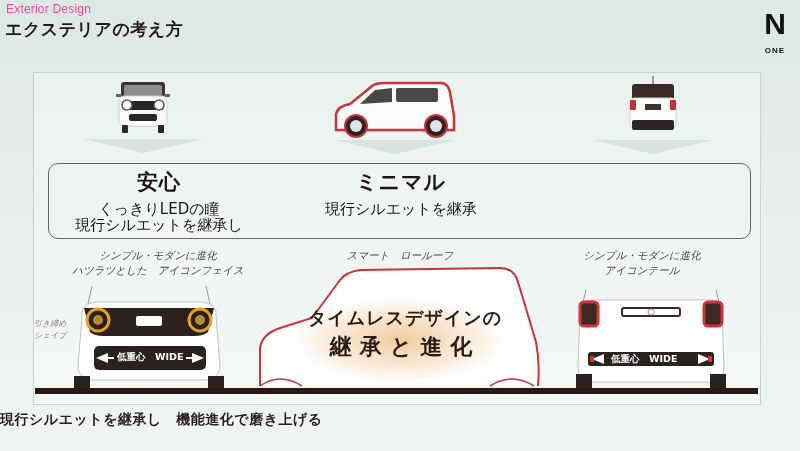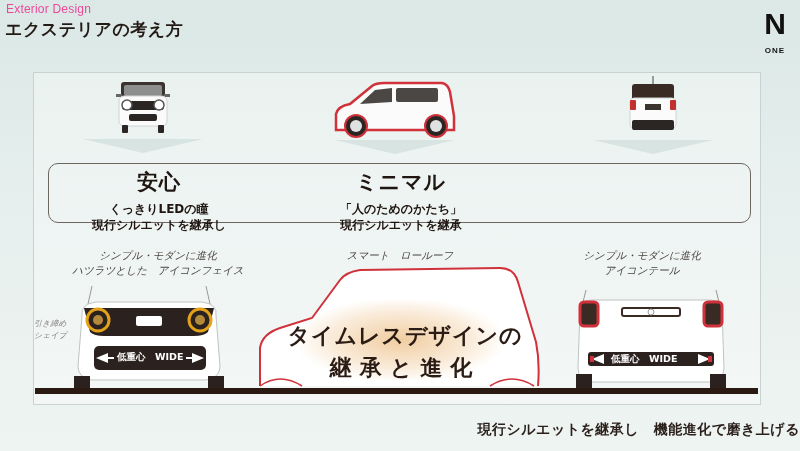--- a/index.html
+++ b/index.html
@@ -36,41 +36,41 @@
     border: 1px solid #c8d2d0;
     background: linear-gradient(180deg, #eaf2f0 0%, #f3f7f6 100%);
   }
   .car-thumb { position: absolute; }
   .shadow-tri {
     position: absolute; width: 0; height: 0;
     border-left: 60px solid transparent; border-right: 60px solid transparent;
     border-top: 14px solid rgba(180,200,198,0.35);
   }
   .pillars {
-    position: absolute; left: 48px; top: 163px; width: 703px; height: 60px;
+    position: absolute; left: 48px; top: 163px; width: 703px; height: 76px;
     border: 1.5px solid #6d6661; border-radius: 10px;
   }
   .pillar { position: absolute; top: 0; width: 220px; text-align: center; }
   .pillar-title { font-size: 21px; font-weight: bold; color: #1f1612; margin-top: 4px; letter-spacing: 1px; }
-  .pillar-desc { font-size: 12px; font-weight: bold; color: #1f1612; line-height: 16px; margin-top: 5px; }
+  .pillar-desc { font-size: 15px; font-weight: normal; color: #1f1612; line-height: 16px; margin-top: 5px; }
   .note { position: absolute; width: 220px; text-align: center; font-size: 10.5px; color: #4b4542; line-height: 15px; font-style: italic; }
   .side-note { position: absolute; left: 34px; top: 318px; font-size: 8px; color: #8a8583; line-height: 12px; font-style: italic; }
   .ground { position: absolute; left: 35px; top: 388px; width: 723px; height: 6px; background: #2a1a12; }
   .center-title {
     position: absolute; left: 255px; top: 306px; width: 300px; text-align: center;
     font-weight: bold; color: #2a1c14;
   }
   .center-glow {
     position: absolute; left: 300px; top: 300px; width: 200px; height: 80px;
     background: radial-gradient(ellipse at center, rgba(232,178,110,0.65) 0%, rgba(240,200,150,0.35) 50%, rgba(255,255,255,0) 75%);
   }
-  .center-title .l1 { font-size: 22px; letter-spacing: 1px; display: block; margin-top: 15px; }
+  .center-title .l1 { font-size: 18px; letter-spacing: 1px; display: block; }
   .center-title .l2 { font-size: 22px; letter-spacing: 8px; display: block; margin-top: 2px; }
   .tagline {
-    position: absolute; left: 0; top: 421px; width: 800px; text-align: right;
+    position: absolute; left: 0; top: 411px; width: 800px; text-align: left;
     font-size: 14px; font-weight: bold; color: #2a1f1a; letter-spacing: 0.5px;
   }
   .wide-label {
     position: absolute; font-size: 9.5px; font-weight: bold; color: #fff;
     font-family: "DejaVu Sans", sans-serif; white-space: nowrap;
   }
 </style>
 </head>
 <body>
 
@@ -131,21 +131,20 @@
   <div class="pillar" style="left:0;">
     <div class="pillar-title">安心</div>
     <div class="pillar-desc">
       <div>くっきりLEDの瞳</div>
       <div>現行シルエットを継承し</div>
     </div>
   </div>
   <div class="pillar" style="left:242px;">
     <div class="pillar-title">ミニマル</div>
     <div class="pillar-desc">
-      <div>「人のためのかたち」</div>
       <div>現行シルエットを継承</div>
     </div>
   </div>
 </div>
 
 <div class="note" style="left:48px;top:248px;">
   <div>シンプル・モダンに進化</div>
   <div>ハツラツとした　アイコンフェイス</div>
 </div>
 <div class="note" style="left:290px;top:248px;">

